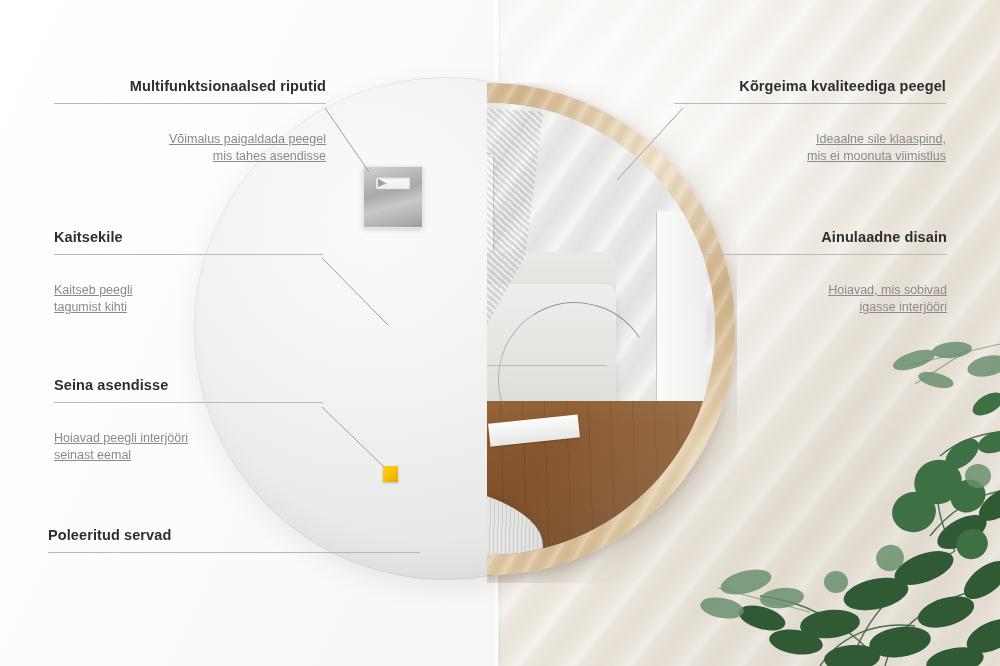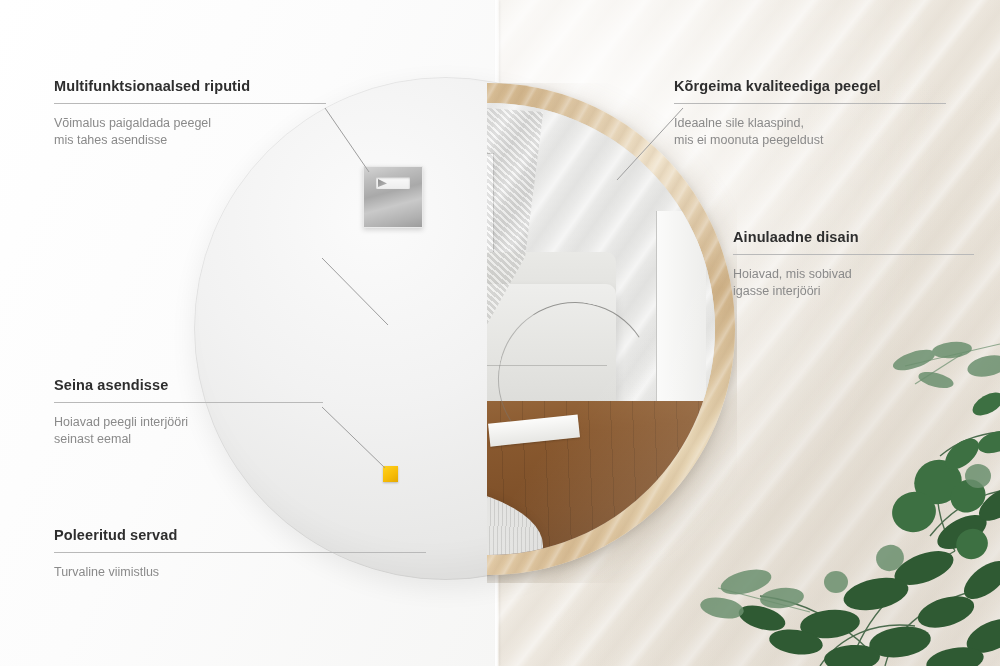--- a/index.html
+++ b/index.html
@@ -202,23 +202,23 @@
   .plant { position:absolute; right:0; bottom:0; width:300px; height:330px; pointer-events:none; }
 
   
   .callout { position:absolute; }
   .callout .c-title {
     font-size:14.5px; font-weight:bold; color:#2e2e2e; letter-spacing:.1px;
     white-space:nowrap;
   }
   .callout .c-rule { height:1px; background:#b9b9b9; margin-top:9px; }
   .callout .c-desc {
-    margin-top:11px; font-size:12.5px; line-height:17px; color:#8a8a8a; white-space:pre-line;
-  }
-  .callout.right .c-title, .callout.right .c-desc { text-align:left; }
+    margin-top:27px; font-size:12.5px; line-height:17px; color:#8a8a8a; white-space:pre-line;text-decoration:underline;
+  }
+  .callout.right .c-title, .callout.right .c-desc { text-align:right; }
 
   .lines { position:absolute; left:0; top:0; width:1000px; height:666px; pointer-events:none; }
 </style>
 </head>
 <body>
 
 <div id="stage">
 
   <div class="panel-left"></div>
   <div class="panel-right">
@@ -274,49 +274,54 @@
 
   <svg class="lines">
     <g stroke="#9e9e9e" stroke-width="1" fill="none">
       <path d="M325,108 L369,172"></path>
       <path d="M322,258 L388,325"></path>
       <path d="M322,407 L385,468"></path>
       <path d="M683,108 L617,180"></path>
     </g>
   </svg>
 
-  <div class="callout" style="left:54px; top:78px; width:272px;">
+  <div class="callout" style="left:54px; top:78px; width:272px;text-align:right;">
     <div class="c-title">Multifunktsionaalsed riputid</div>
     <div class="c-rule"></div>
     <div class="c-desc">Võimalus paigaldada peegel
 mis tahes asendisse</div>
   </div>
 
+  <div class="callout" style="left:54px; top:229px; width:269px;">
+    <div class="c-title">Kaitsekile</div>
+    <div class="c-rule"></div>
+    <div class="c-desc">Kaitseb peegli
+tagumist kihti</div>
+  </div>
 
   <div class="callout" style="left:54px; top:377px; width:269px;">
     <div class="c-title">Seina asendisse</div>
     <div class="c-rule"></div>
     <div class="c-desc">Hoiavad peegli interjööri
 seinast eemal</div>
   </div>
 
-  <div class="callout" style="left:54px; top:527px; width:372px;">
+  <div class="callout" style="left:48px; top:527px; width:372px;">
     <div class="c-title">Poleeritud servad</div>
     <div class="c-rule"></div>
-    <div class="c-desc">Turvaline viimistlus</div>
   </div>
 
   <div class="callout right" style="left:674px; top:78px; width:272px;">
     <div class="c-title">Kõrgeima kvaliteediga peegel</div>
     <div class="c-rule"></div>
     <div class="c-desc">Ideaalne sile klaaspind,
-mis ei moonuta peegeldust</div>
-  </div>
-
-  <div class="callout right" style="left:733px; top:229px; width:241px;">
+mis ei moonuta viimistlus</div>
+  </div>
+
+  <div class="callout right" style="left:706px; top:229px; width:241px;">
     <div class="c-title">Ainulaadne disain</div>
     <div class="c-rule"></div>
     <div class="c-desc">Hoiavad, mis sobivad
 igasse interjööri</div>
   </div>
 
   <svg class="plant" viewBox="0 0 300 330">
     <g stroke="#3c6040" stroke-width="1.4" fill="none" opacity=".9">
       <path d="M150 330 C165 280 200 245 255 215"></path>
       <path d="M185 330 C195 290 230 265 290 250"></path>

